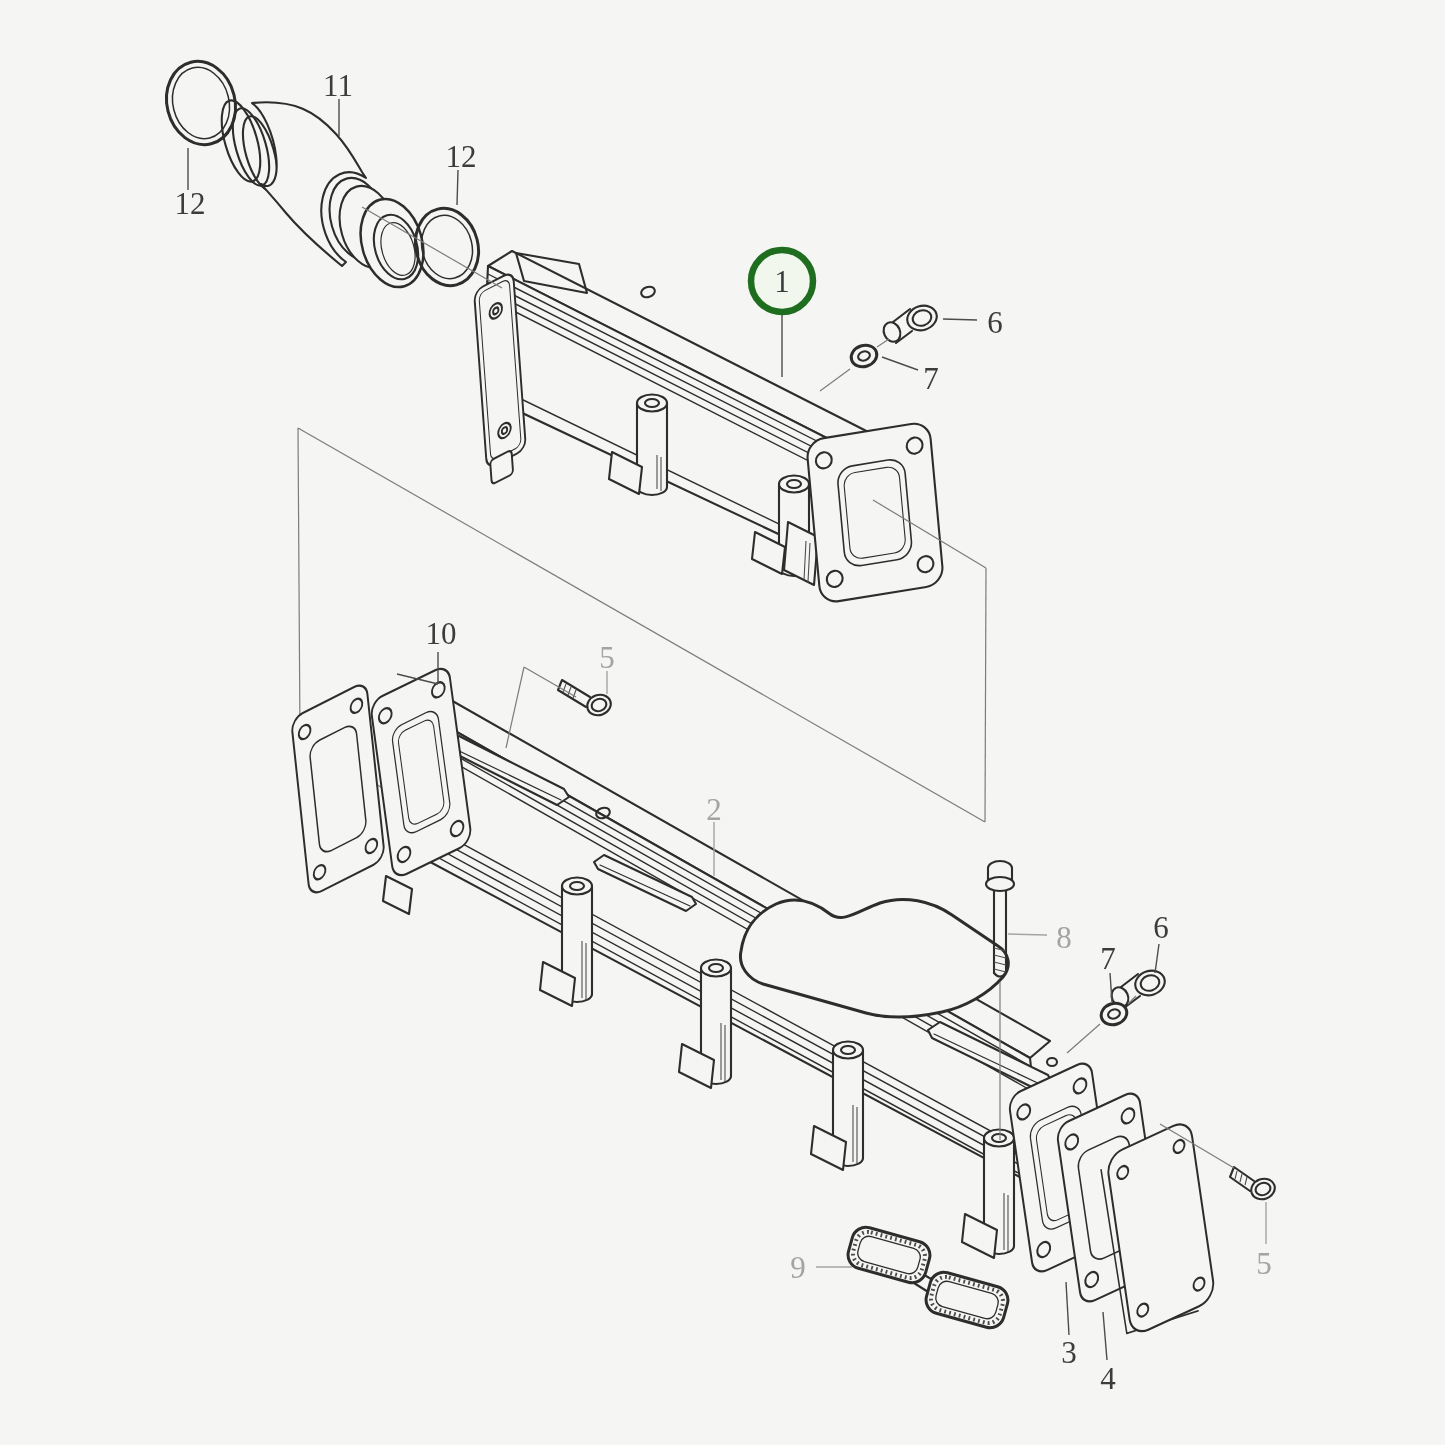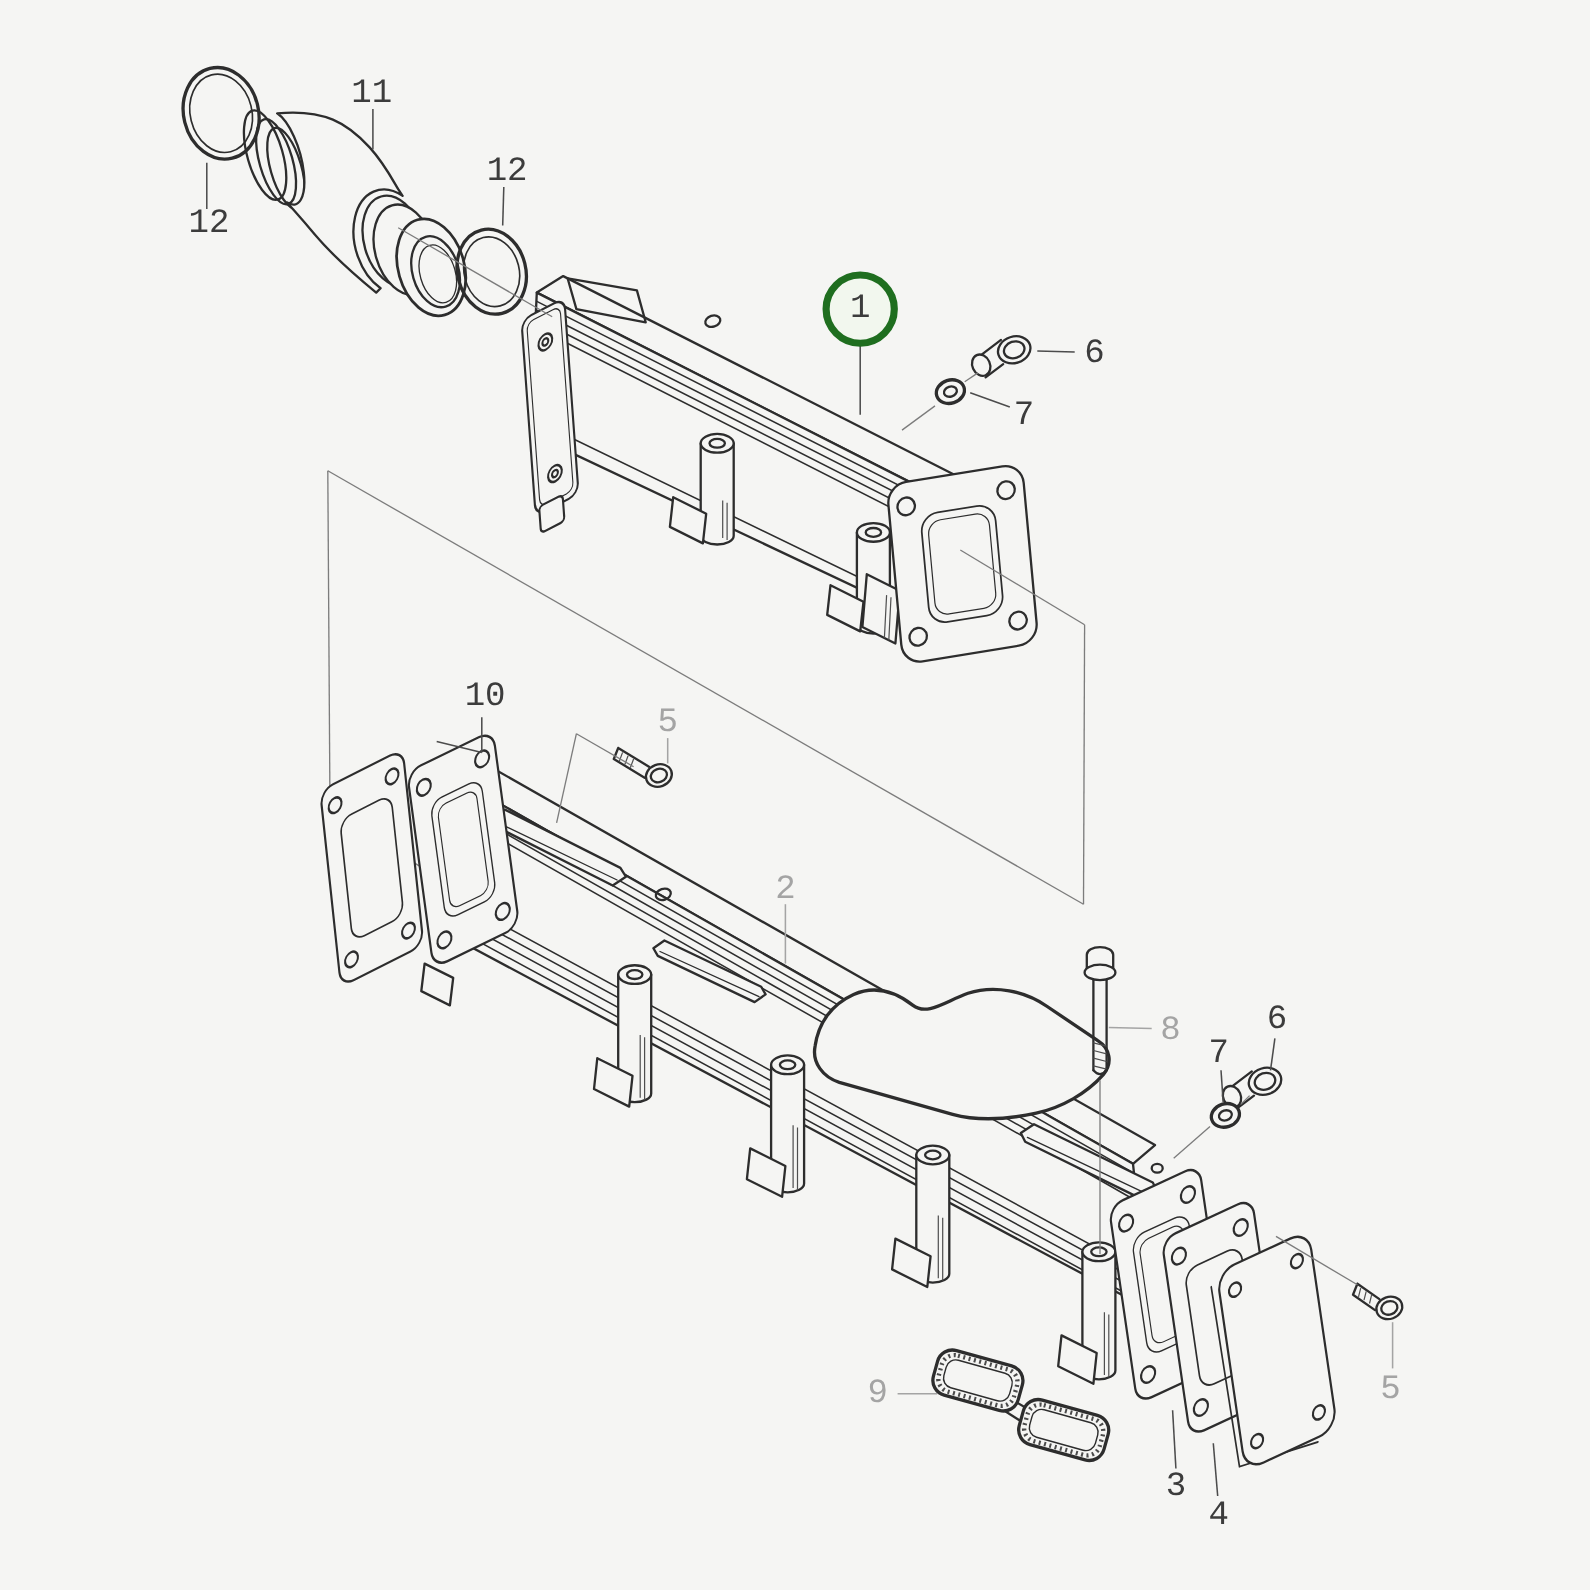--- a/index.html
+++ b/index.html
@@ -1,17 +1,17 @@
 <!DOCTYPE html>
 <html><head>
 <meta charset="utf-8">
 <style>
   html,body{margin:0;padding:0;background:#f5f5f3;}
   #stage{position:relative;width:1341px;height:1445px;background:#f5f5f3;
-         font-family:Liberation Mono, monospace;}
+         font-family:Liberation Serif, serif;}
   svg{display:block}
   .part{stroke:#2d2d2d;stroke-width:2.1;fill:none;stroke-linejoin:round;stroke-linecap:round;}
   .pf{stroke:#2d2d2d;stroke-width:2.1;fill:#f5f5f3;stroke-linejoin:round;stroke-linecap:round;}
   .bold{stroke-width:3;}
   .thin{stroke-width:1.1;stroke:#4f4f4f;}
   .hair{stroke-width:1.2;stroke:#7c7c7c;fill:none;}
   .leader{fill:none;stroke-width:1.4;}
   .callout-text{font-size:31px;}
   .serr{fill:none;stroke:#2d2d2d;stroke-width:4;stroke-dasharray:1.8 3.2;opacity:.85;}
 </style>

